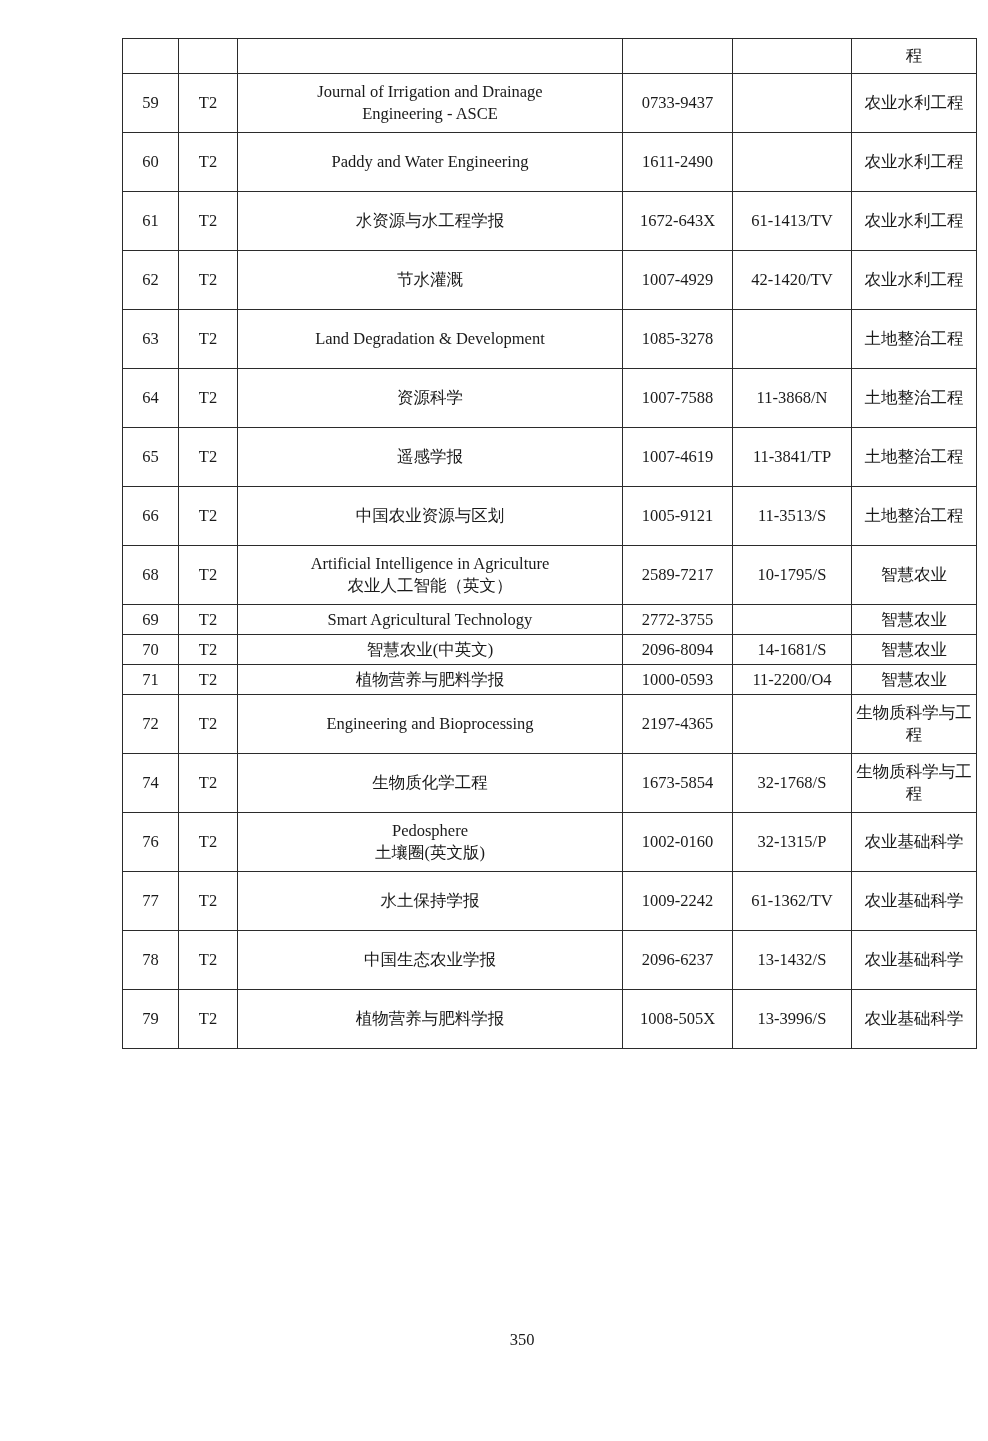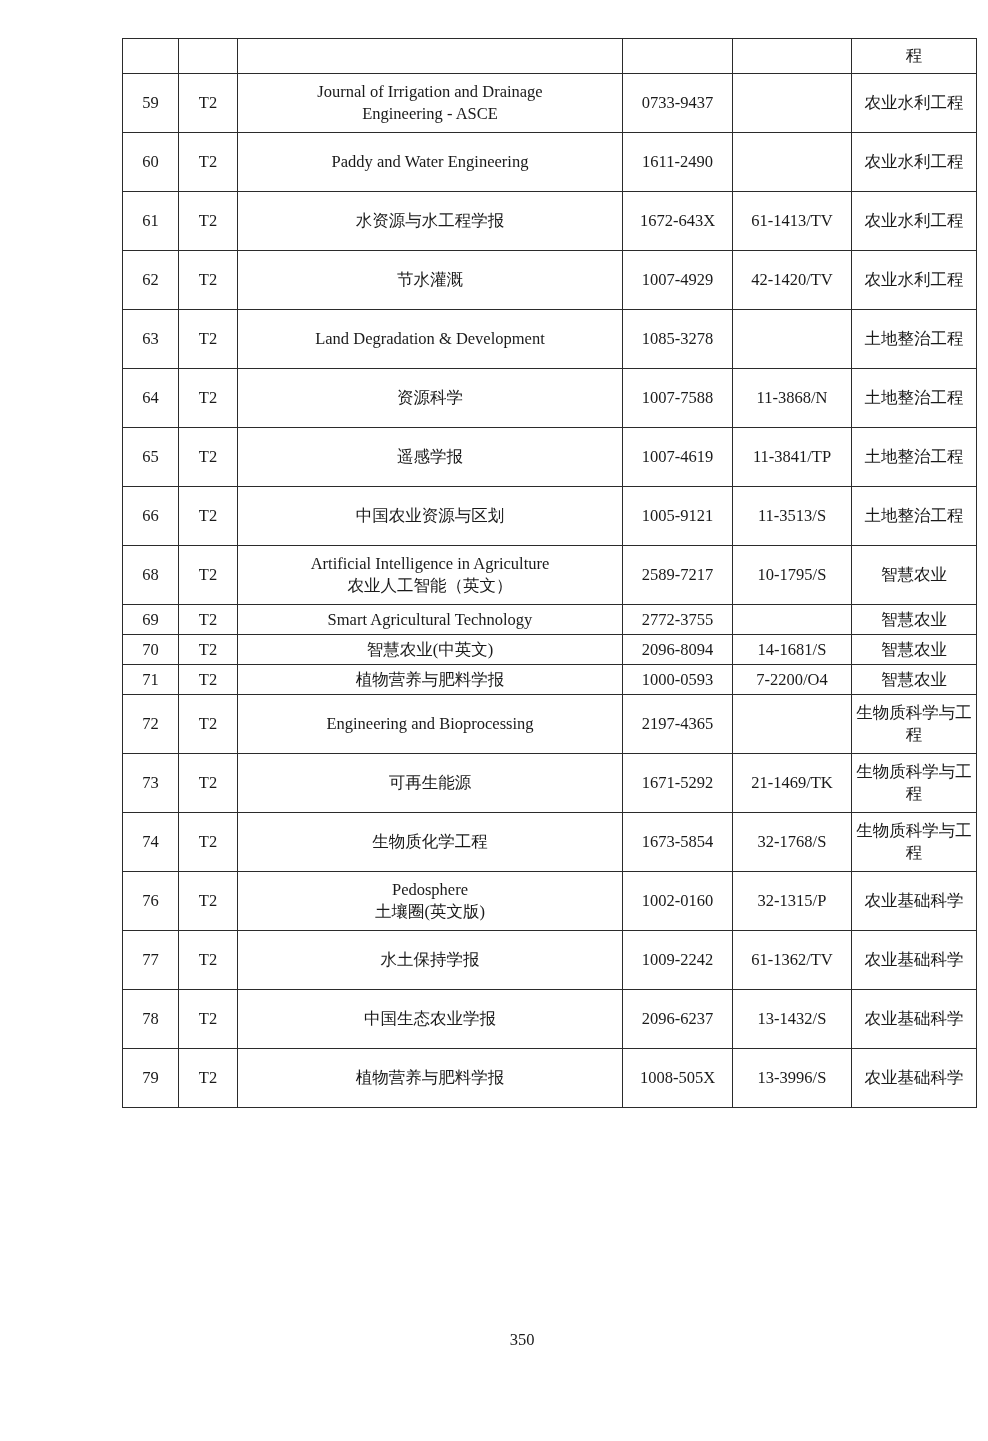--- a/index.html
+++ b/index.html
@@ -212,41 +212,31 @@
           <td class="cell-cn">14-1681/S</td>
           <td class="cell-cat">智慧农业</td>
         </tr>
         <tr class="r-short">
           <td class="cell-no">71</td>
           <td class="cell-tier">T2</td>
           <td class="cell-name">
             <span class="ln">植物营养与肥料学报</span>
           </td>
           <td class="cell-issn">1000-0593</td>
-          <td class="cell-cn">7-2200/O4</td>
+          <td class="cell-cn">11-2200/O4</td>
           <td class="cell-cat">智慧农业</td>
         </tr>
         <tr class="r-tall">
           <td class="cell-no">72</td>
           <td class="cell-tier">T2</td>
           <td class="cell-name">
             <span class="ln">Engineering and Bioprocessing</span>
           </td>
           <td class="cell-issn">2197-4365</td>
           <td class="cell-cn"></td>
-          <td class="cell-cat">生物质科学与工程</td>
-        </tr>
-        <tr class="r-tall">
-          <td class="cell-no">73</td>
-          <td class="cell-tier">T2</td>
-          <td class="cell-name">
-            <span class="ln">可再生能源</span>
-          </td>
-          <td class="cell-issn">1671-5292</td>
-          <td class="cell-cn">21-1469/TK</td>
           <td class="cell-cat">生物质科学与工程</td>
         </tr>
         <tr class="r-tall">
           <td class="cell-no">74</td>
           <td class="cell-tier">T2</td>
           <td class="cell-name">
             <span class="ln">生物质化学工程</span>
           </td>
           <td class="cell-issn">1673-5854</td>
           <td class="cell-cn">32-1768/S</td>

